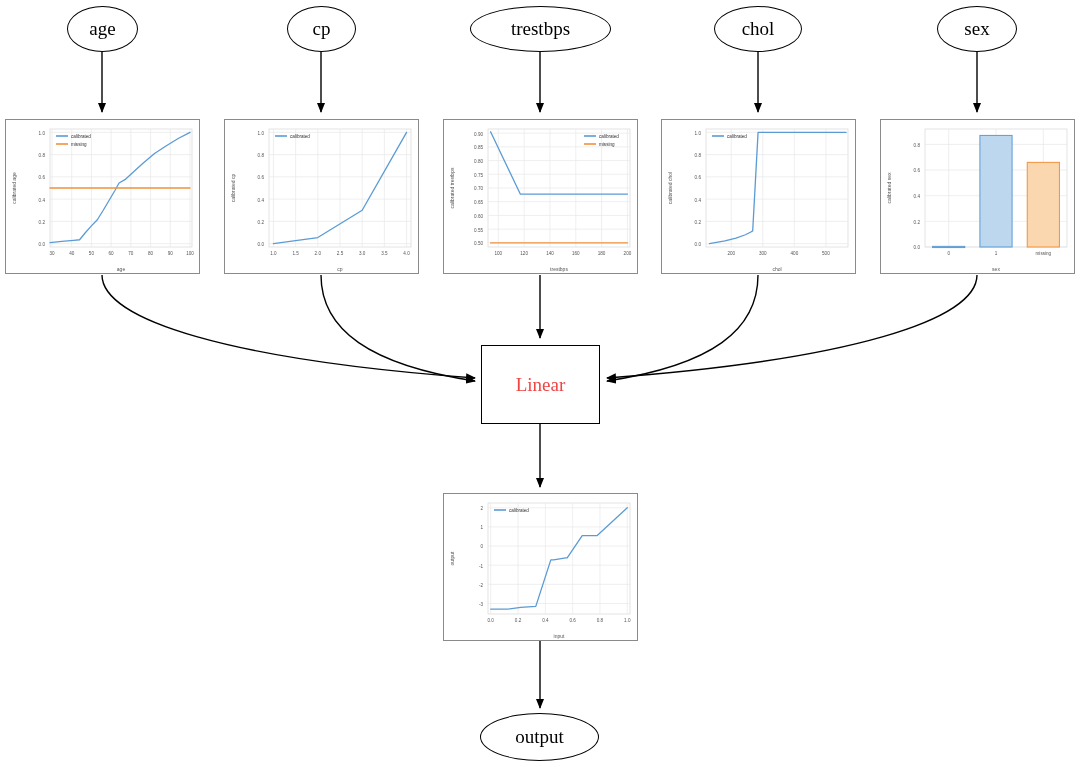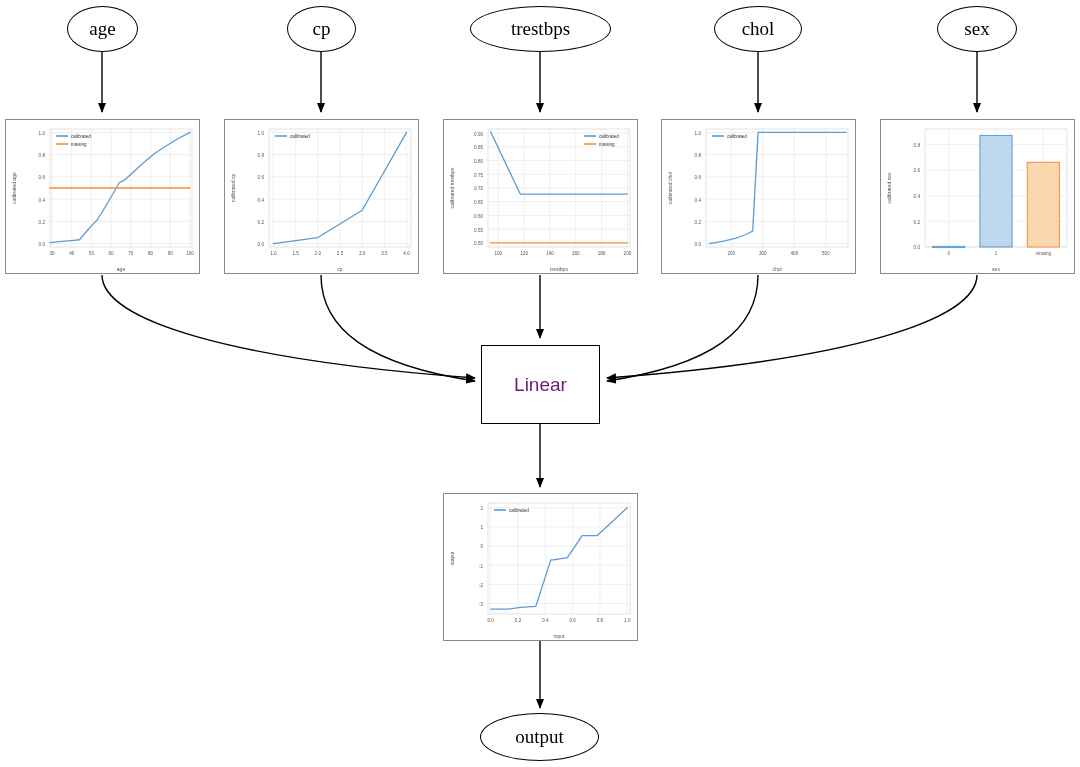--- a/index.html
+++ b/index.html
@@ -34,23 +34,23 @@
     color: #000;
     box-sizing: border-box;
   }
   .node-box {
     position: absolute;
     border: 1.3px solid #000;
     background: #ffffff;
     display: flex;
     align-items: center;
     justify-content: center;
-    font-family: Liberation Sans, sans-serif;
+    font-family: Liberation Serif, serif;
     font-size: 19px;
-    color: #701a75;
+    color: #ef4444;
     box-sizing: border-box;
     text-align: center;
   }
   
   .chart-panel {
     position: absolute;
     border: 1.2px solid #8a8a8a;
     background: #ffffff;
     box-sizing: border-box;
   }

